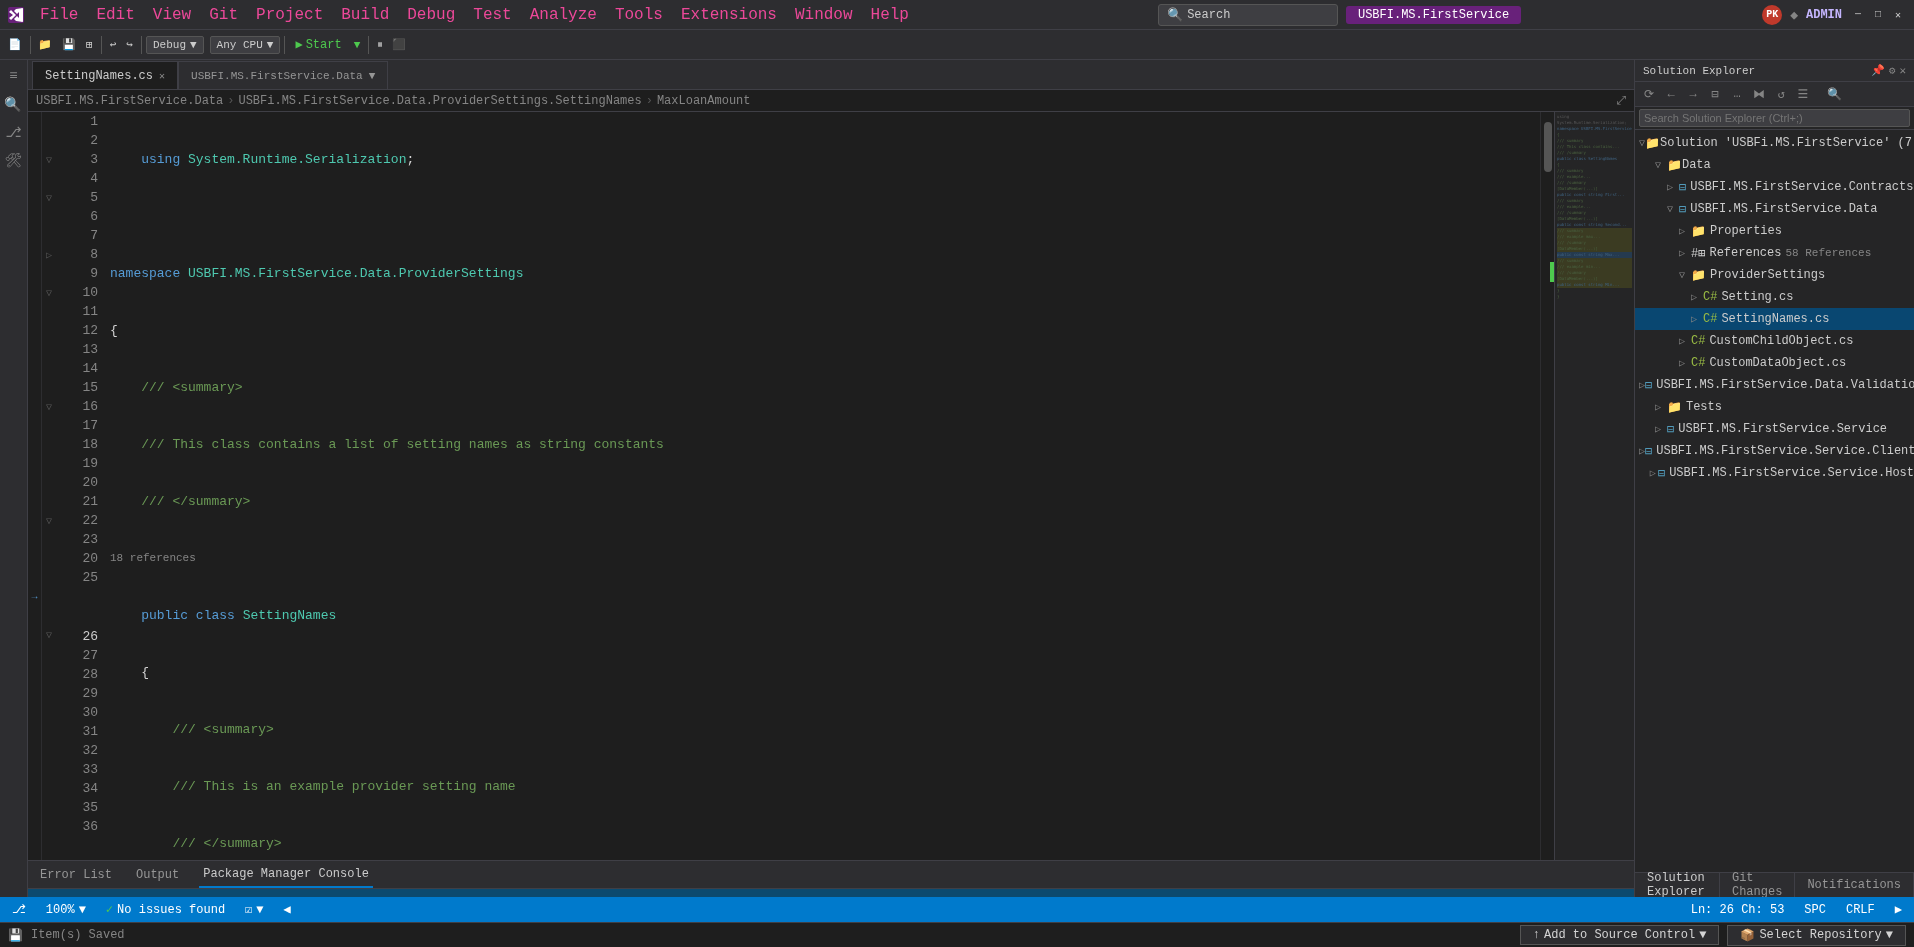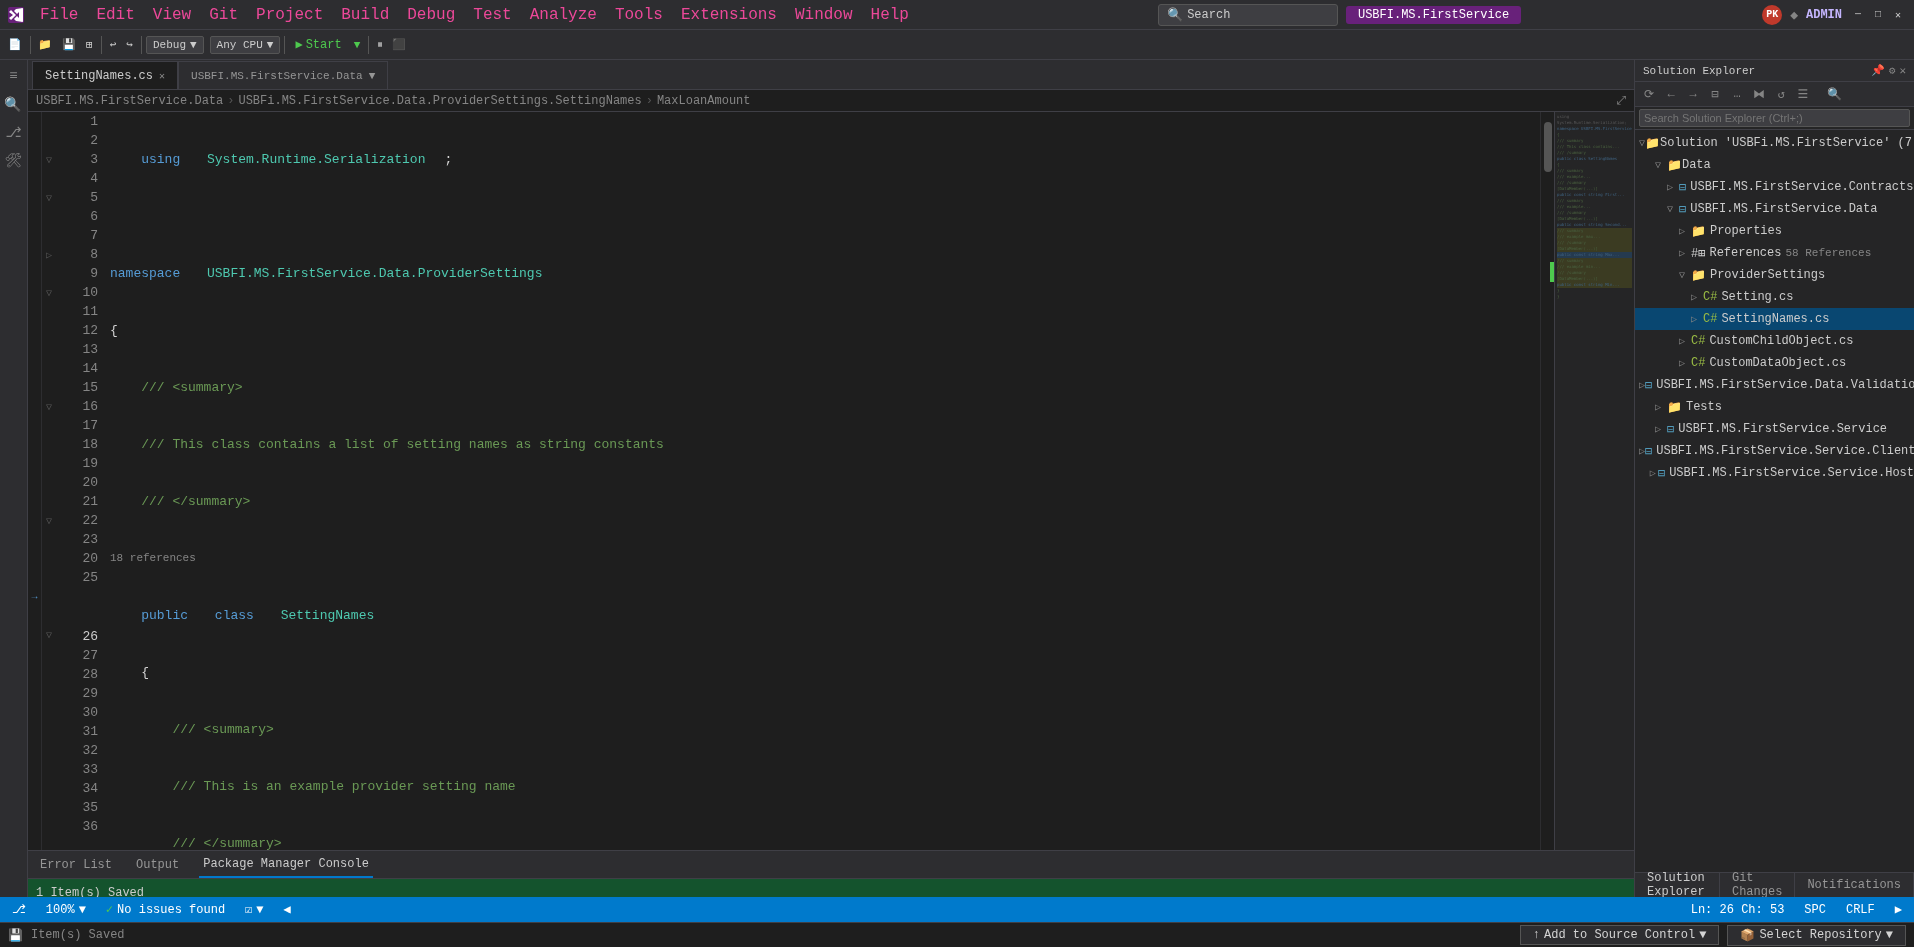--- a/index.html
+++ b/index.html
@@ -247,21 +247,20 @@
       font-size: 13px;
       line-height: 19px;
       white-space: pre;
     }
     .code-line {
       height: 19px;
       display: flex;
       align-items: center;
       padding-left: 4px;
       position: relative;
-      gap: 19px;
     }
 
     
     .kw { color: #569cd6; }
     .comment { color: #6a9955; }
     .class-name { color: #4ec9b0; }
     .ns { color: #4ec9b0; }
 
     
     .minimap {
@@ -357,22 +356,22 @@
       display: flex;
       align-items: center;
       gap: 4px;
       cursor: pointer;
       padding: 0 4px;
     }
     .status-green { color: #4ec94e; }
 
     
     .bottom-panel {
-      height: 47px;
-      background: #14532d;
+      height: 37px;
+      background: #0c4a6e;
       border-top: 1px solid #3f3f46;
     }
     .bottom-tabs {
       display: flex;
       align-items: center;
       height: 28px;
       background: #2d2d30;
       border-bottom: 1px solid #3f3f46;
       padding: 0 8px;
       gap: 16px;

